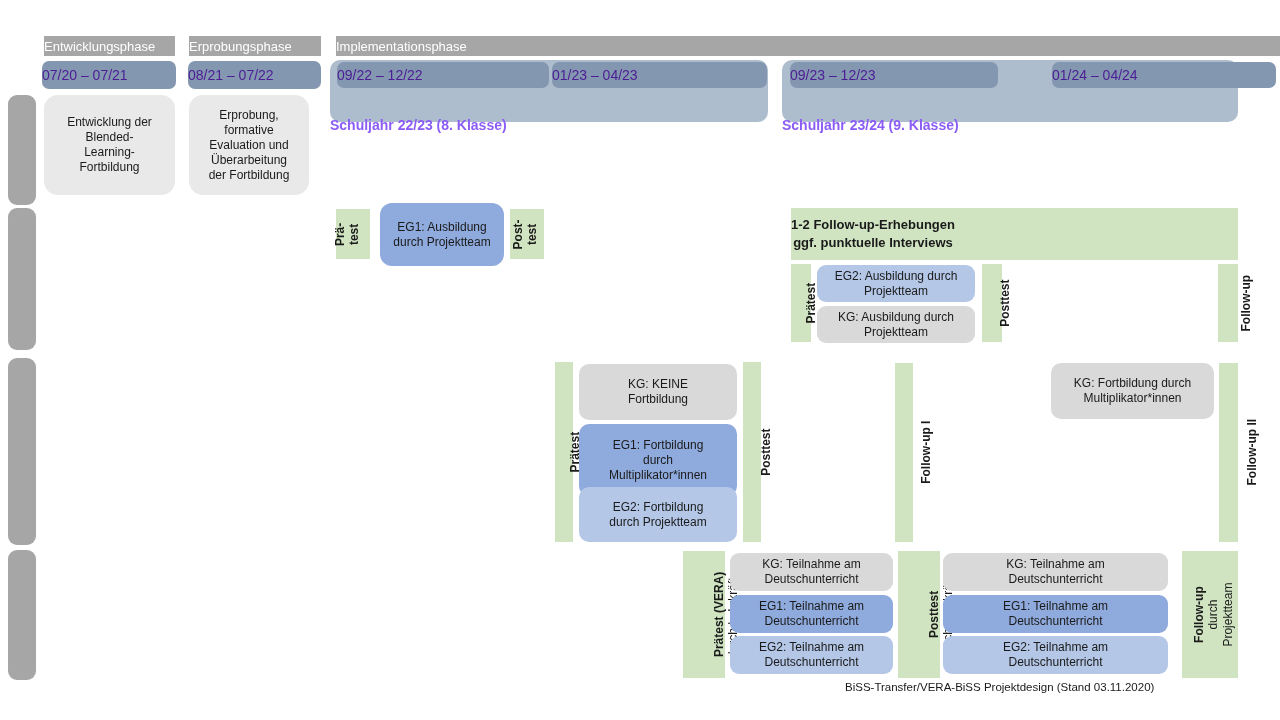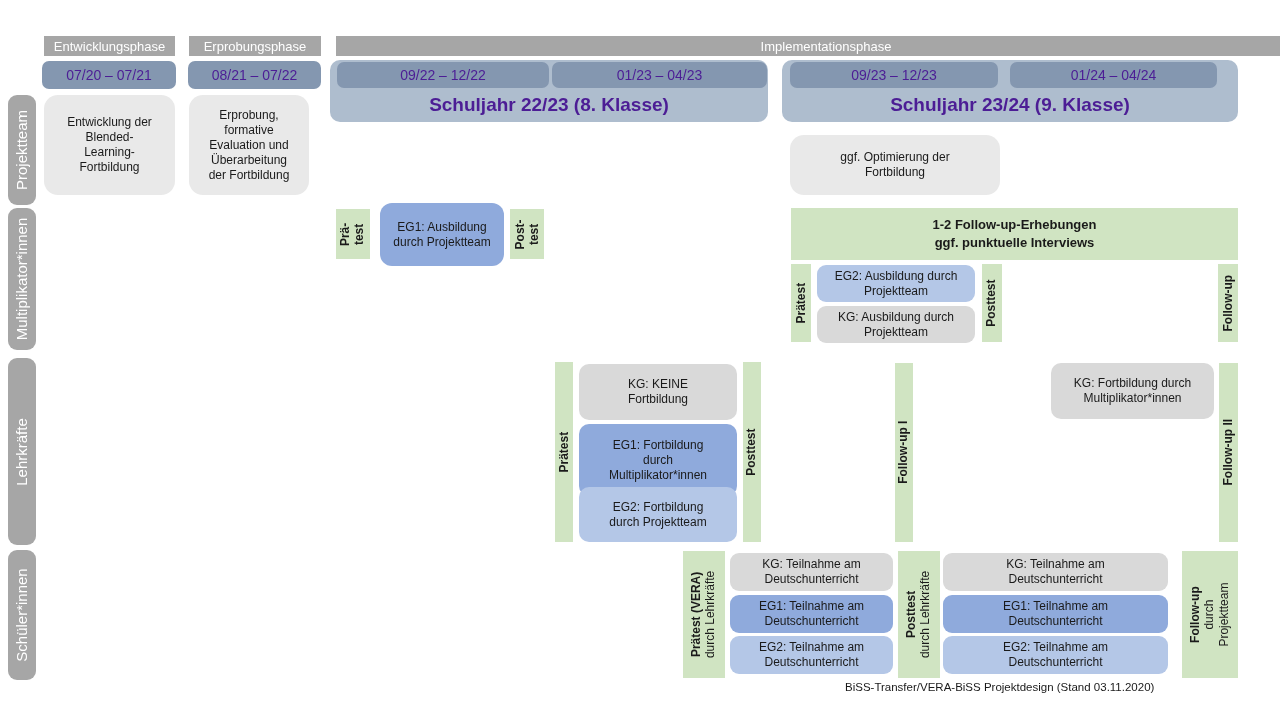--- a/index.html
+++ b/index.html
@@ -6,26 +6,26 @@
     --phase-gray:#a6a6a6; --period-blue:#8497b0; --schuljahr-blue:#aebdce;
     --light-gray:#e9e9e9; --kg-gray:#d9d9d9; --eg1-blue:#8faadc;
     --eg2-blue:#b4c7e7; --green:#d0e4c2; --text:#1a1a1a;
   }
   html,body{margin:0;padding:0;background:#fff;}
   #canvas{
     position:relative;width:1280px;height:720px;background:#fff;overflow:hidden;
     font-family:"Liberation Sans",sans-serif;color:var(--text);
   }
   .abs{position:absolute;box-sizing:border-box;}
-  .flexc{display:flex;align-items:center;justify-content:center;text-align:center;}
+  .flexc{display:flex;align-items:center;justify-content:flex-start;text-align:center;}
   
   .phase{background:var(--phase-gray);color:#fff;font-size:13px;}
   .period{background:var(--period-blue);color:#4c1d95;font-size:14px;border-radius:7px;}
   .syc{background:var(--schuljahr-blue);border-radius:10px;}
-  .sylabel{color:#4c1d95;font-weight:bold;font-size:19px;}
+  .sylabel{color:#8b5cf6;font-weight:bold;font-size:14px;margin-top:20px;}
   
   .rowlabel{background:var(--phase-gray);border-radius:9px;color:#fff;}
   .rowlabel .vtext{font-size:15px;font-weight:normal;}
   
   .box{font-size:12px;line-height:1.25;border-radius:9px;}
   .r14{border-radius:14px;}
   .r12{border-radius:12px;}
   .lightgray{background:var(--light-gray);}
   .kg{background:var(--kg-gray);}
   .eg1{background:var(--eg1-blue);}
@@ -66,21 +66,21 @@
 
   <div class="abs flexc period" style="left:337px;top:62px;width:212px;height:26px">
     <span>09/22 – 12/22</span>
   </div>
   <div class="abs flexc period" style="left:552px;top:62px;width:215px;height:26px">
     <span>01/23 – 04/23</span>
   </div>
   <div class="abs flexc period" style="left:790px;top:62px;width:208px;height:26px">
     <span>09/23 – 12/23</span>
   </div>
-  <div class="abs flexc period" style="left:1010px;top:62px;width:207px;height:26px">
+  <div class="abs flexc period" style="left:1052px;top:62px;width:224px;height:26px">
     <span>01/24 – 04/24</span>
   </div>
 
   <div class="abs flexc sylabel" style="left:330px;top:92px;width:438px;height:26px">
     <span>Schuljahr 22/23 (8. Klasse)</span>
   </div>
   <div class="abs flexc sylabel" style="left:782px;top:92px;width:456px;height:26px">
     <span>Schuljahr 23/24 (9. Klasse)</span>
   </div>
 
@@ -103,23 +103,20 @@
     <div class="vtext">
         <span>Schüler*innen</span>
       </div>
   </div>
 
   <div class="abs flexc box lightgray r14" style="left:44px;top:95px;width:131px;height:100px;padding:0 18px">
     <span>Entwicklung der Blended-Learning-Fortbildung</span>
   </div>
   <div class="abs flexc box lightgray r14" style="left:189px;top:95px;width:120px;height:100px;padding:0 18px">
     <span>Erprobung, formative Evaluation und Überarbeitung der Fortbildung</span>
-  </div>
-  <div class="abs flexc box lightgray r14" style="left:790px;top:135px;width:210px;height:60px;padding:0 38px">
-    <span>ggf. Optimierung der Fortbildung</span>
   </div>
 
   <div class="abs flexc green" style="left:336px;top:209px;width:34px;height:50px">
     <div class="vtext">
       <span>Prä-</span>
       <span>test</span>
     </div>
   </div>
   <div class="abs flexc box eg1 r12" style="left:380px;top:203px;width:124px;height:63px;padding:0 12px">
     <span>EG1: Ausbildung durch Projektteam</span>

